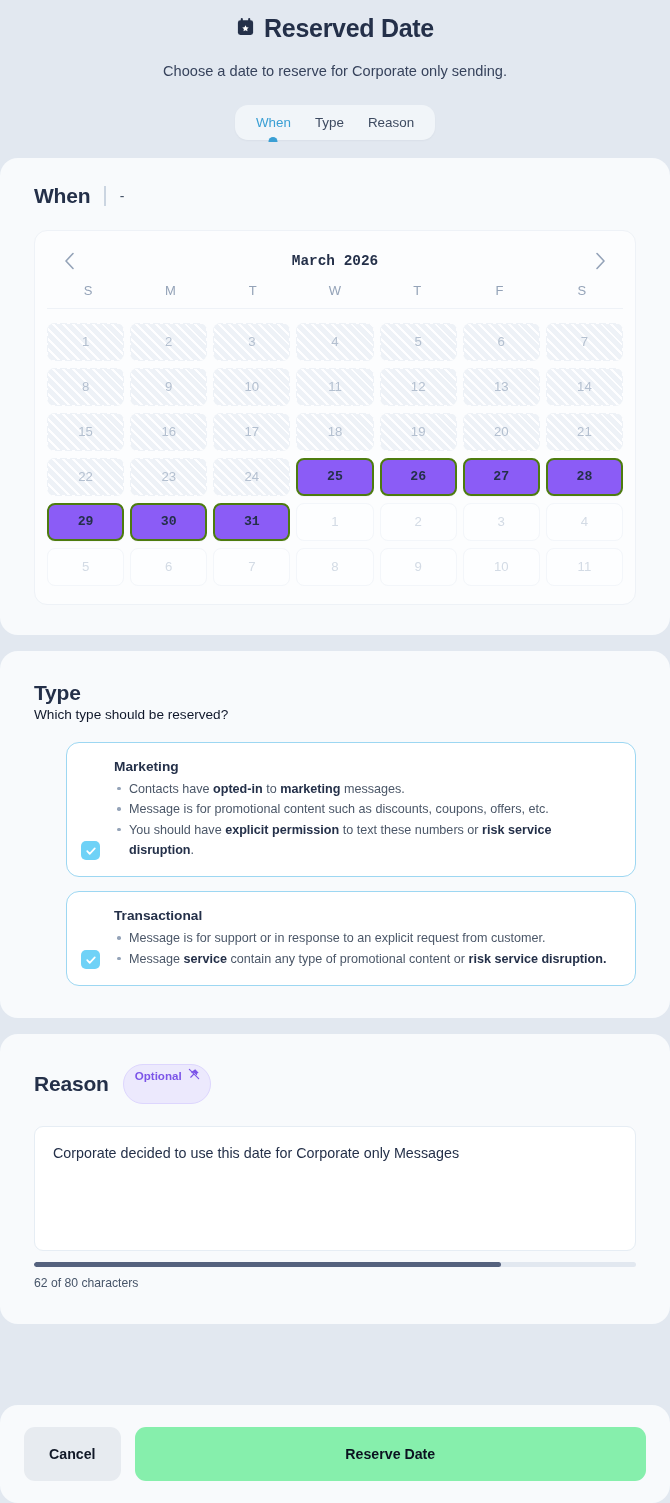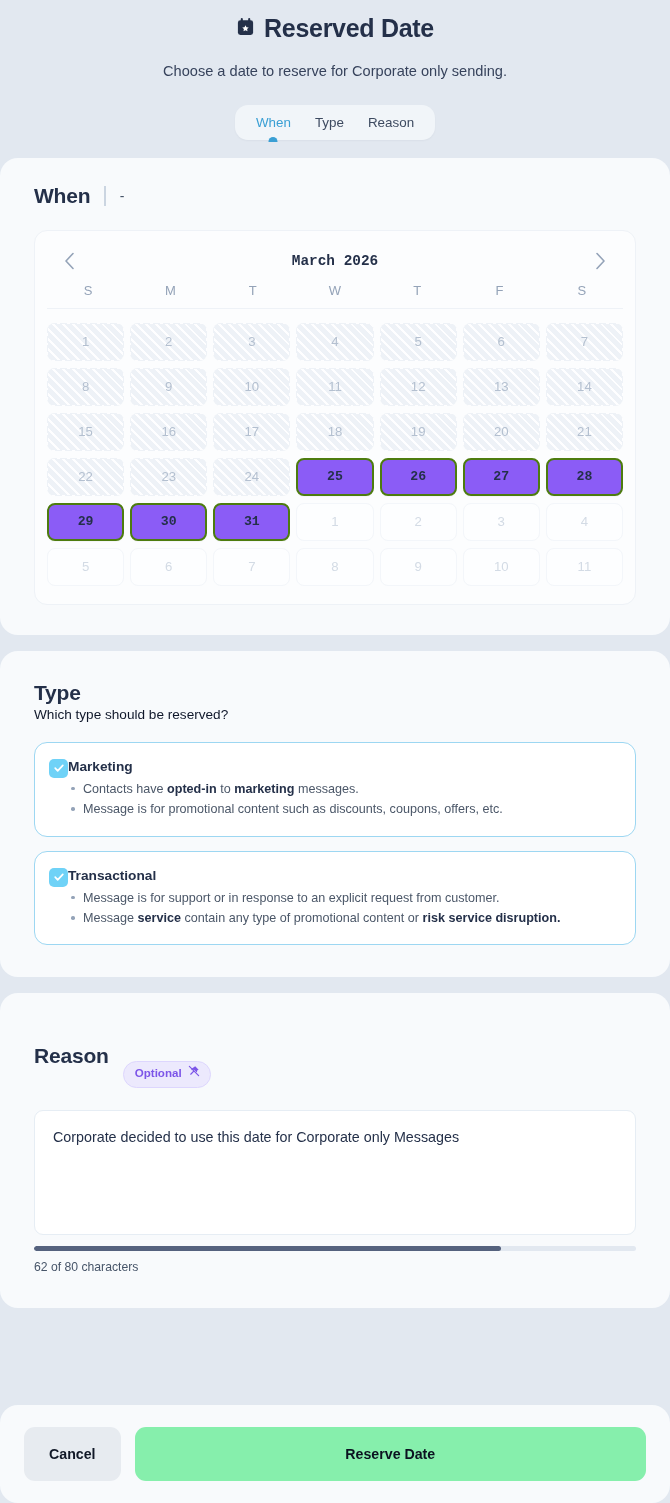--- a/index.html
+++ b/index.html
@@ -202,22 +202,24 @@
 
   
   .type-card { padding-top: 30px; }
   .opt-list { margin-top: 20px; display: flex; flex-direction: column; gap: 14px; }
   .opt {
     border: 1px solid #9dd7f2;
     border-radius: 13px;
     background: #ffffff;
     padding: 16px 18px 16px 14px;
     display: flex;
-    align-items: flex-start;
+    align-items: flex-end;
+    gap: 14px;
     cursor: pointer;
+    margin-left: 32px;
   }
   .checkbox {
     width: 19px; height: 19px;
     flex: 0 0 19px;
     border-radius: 5px;
     background: #6fd2f7;
     display: flex;
     align-items: center;
     justify-content: center;
     cursor: pointer;
@@ -252,22 +254,21 @@
   .badge {
     display: inline-flex;
     align-items: center;
     gap: 6px;
     background: #ece9fd;
     border: 1px solid #ddd6fe;
     color: #7c55e8;
     font-size: 11.6px;
     font-weight: bold;
     border-radius: 999px;
-    padding: 3px 10px 8px 11px;
-    margin-top: 38px;
+    padding: 3px 10px 21px 11px;
   }
   .textarea {
     margin-top: 22px;
     width: 100%;
     height: 125px;
     background: #ffffff;
     border: 1px solid #e6edf4;
     border-radius: 9px;
     padding: 16px 18px;
     font-size: 14.3px;
@@ -443,20 +444,21 @@
           <span class="checkbox">
             <svg width="12" height="12" viewBox="0 0 12 12" fill="none">
               <path d="M2.2 6.2l2.5 2.6L9.8 3.3" stroke="#ffffff" stroke-width="1.7" stroke-linecap="round" stroke-linejoin="round"></path>
             </svg>
           </span>
           <div class="opt-body">
             <div class="opt-title">Marketing</div>
             <ul class="opt-bullets">
               <li>Contacts have <b>opted-in</b> to <b>marketing</b> messages.</li>
               <li>Message is for promotional content such as discounts, coupons, offers, etc.</li>
+              <li>You should have <b>explicit permission</b> to text these numbers or <b>risk service disruption</b>.</li>
             </ul>
           </div>
         </div>
         <div class="opt">
           <span class="checkbox">
             <svg width="12" height="12" viewBox="0 0 12 12" fill="none">
               <path d="M2.2 6.2l2.5 2.6L9.8 3.3" stroke="#ffffff" stroke-width="1.7" stroke-linecap="round" stroke-linejoin="round"></path>
             </svg>
           </span>
           <div class="opt-body">

